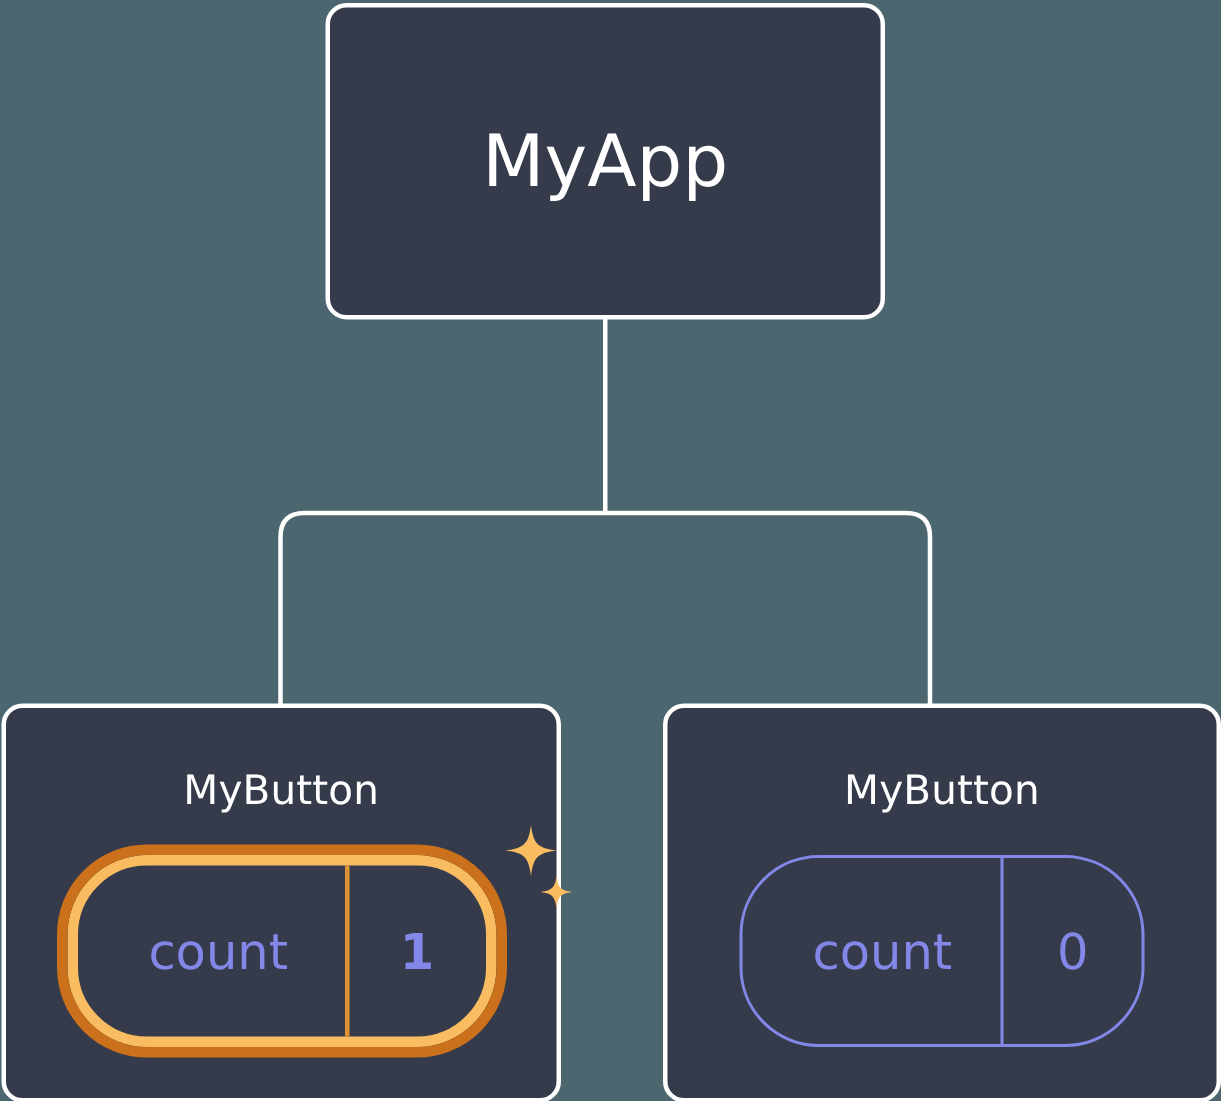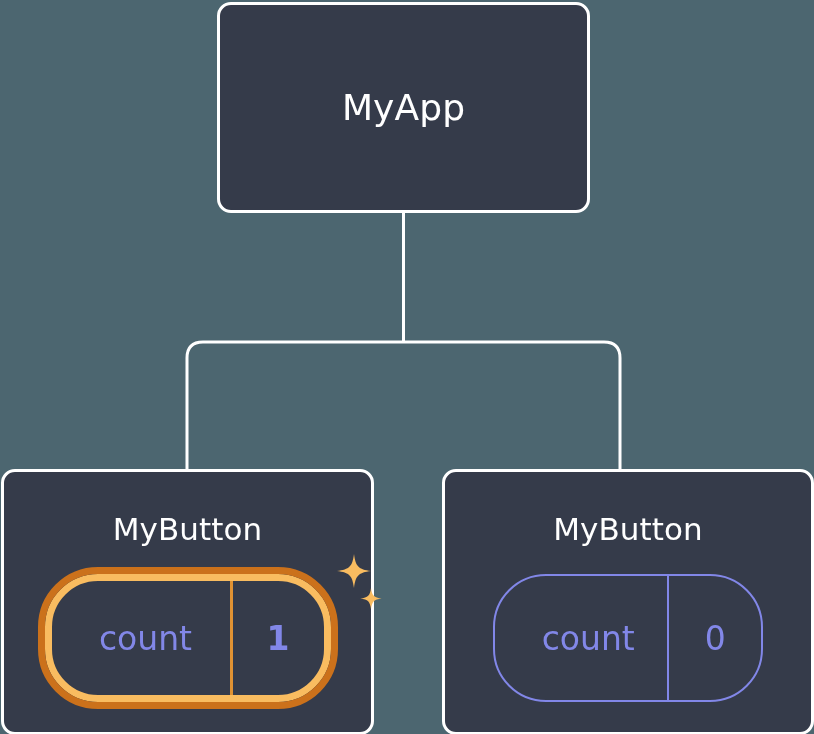--- a/index.html
+++ b/index.html
@@ -61,28 +61,28 @@
   .node-child-right {
     left: 442px;
     top: 469px;
     width: 372px;
     height: 266px;
     padding-top: 42px;
   }
 
   .node-title {
     color: #ffffff;
-    font-size: 31px;
+    font-size: 27px;
     font-weight: 400;
     letter-spacing: 0.1px;
     line-height: 1;
     white-space: nowrap;
   }
   .node-root .node-title {
-    font-size: 36px;
+    font-size: 48px;
   }
 
   
   .pill-wrap {
     position: relative;
     margin-top: 29px;
     display: flex;
     align-items: center;
     justify-content: center;
   }

